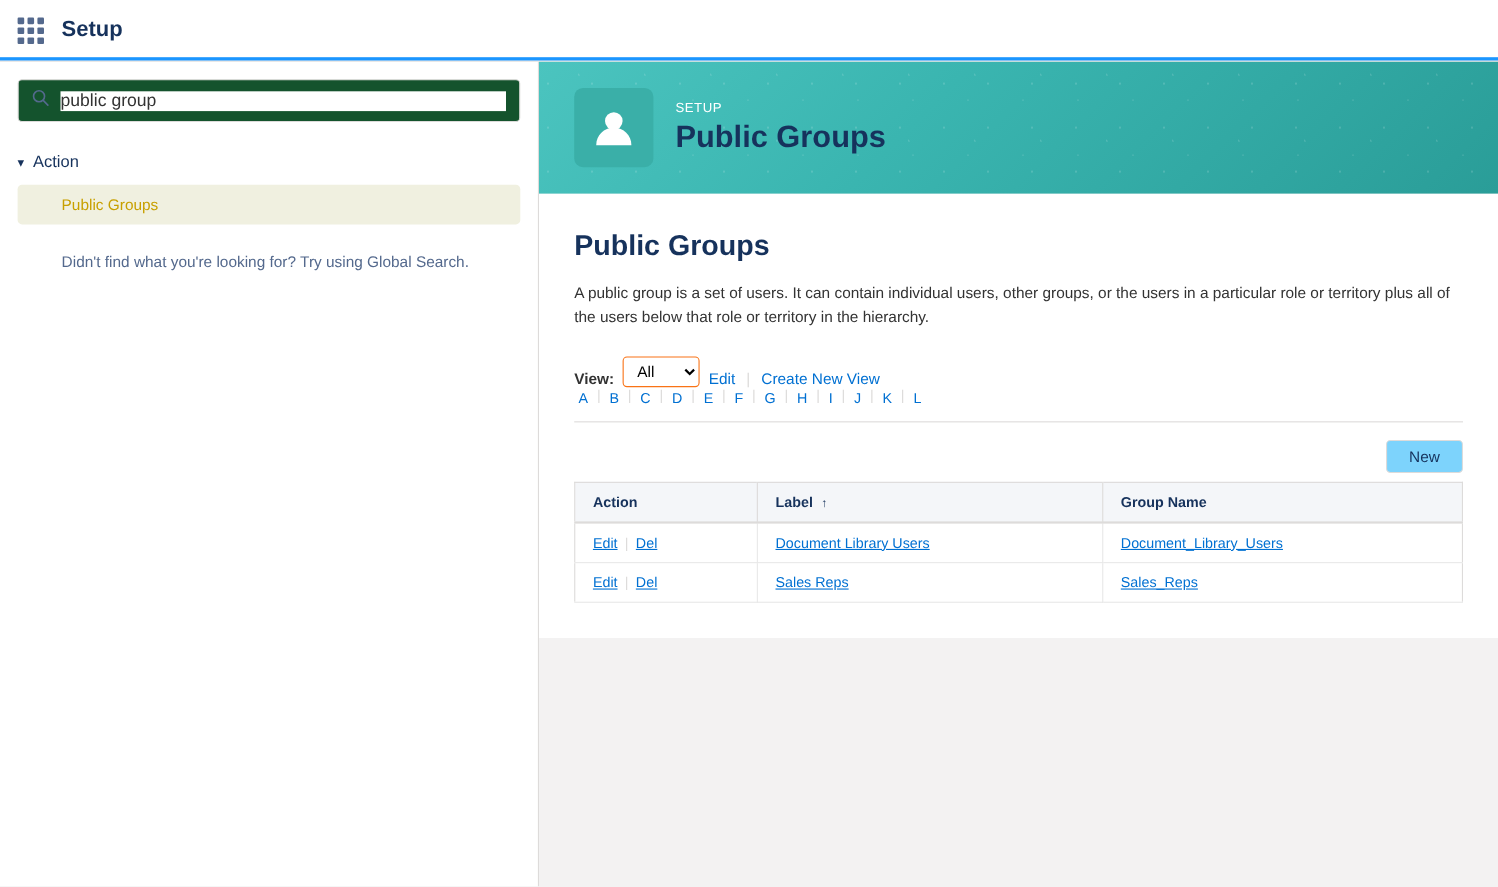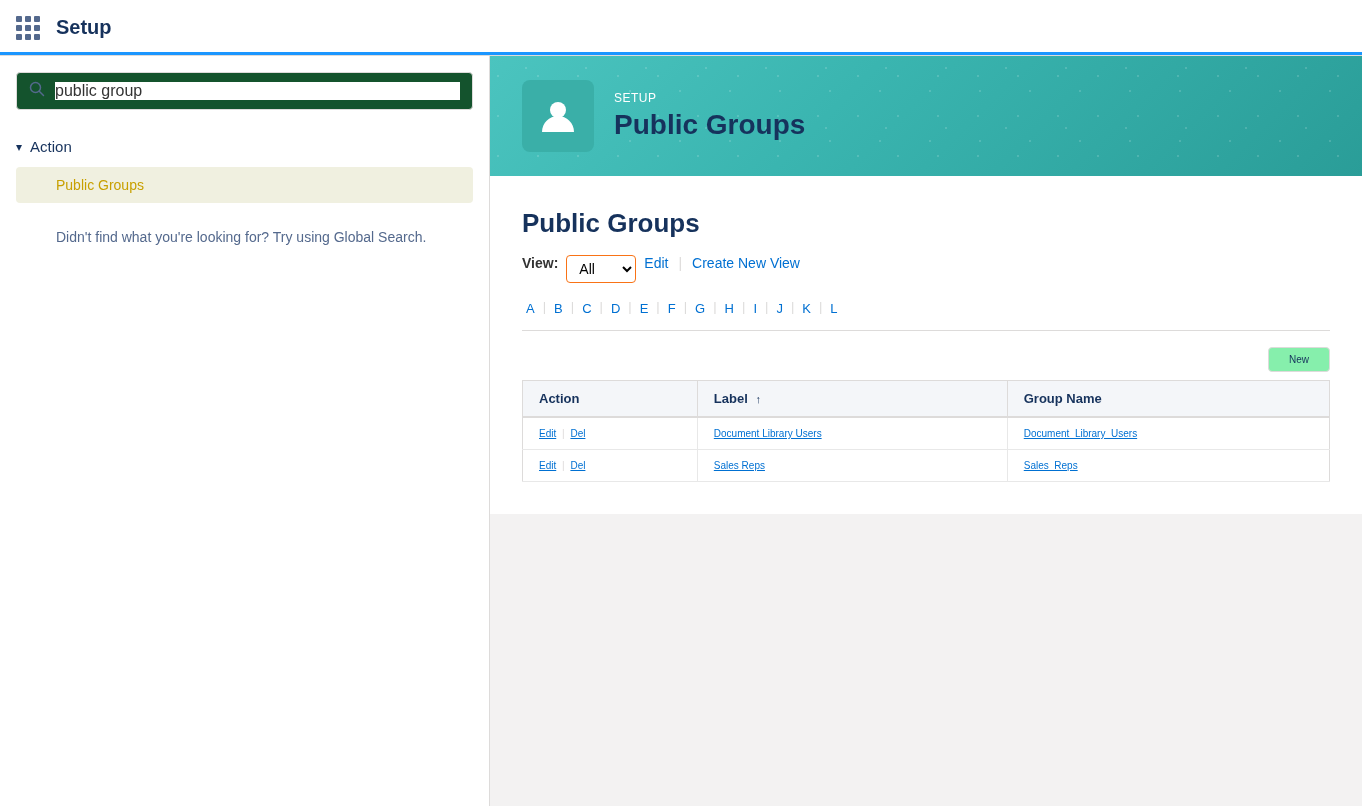--- a/index.html
+++ b/index.html
@@ -212,22 +212,21 @@
     .description {
       font-size: 14px;
       color: #333;
       line-height: 1.6;
       margin-bottom: 24px;
     }
 
     
     .view-row {
       display: flex;
-      align-items: flex-start;
-      margin-bottom: 16px;
+      align-items: flex-end;
       gap: 8px;
     }
     .view-label {
       font-size: 14px;
       color: #333;
       font-weight: 600;
     }
     .view-select {
       border: 1px solid #f97316;
       border-radius: 4px;
@@ -267,25 +266,25 @@
       font-size: 13px;
     }
 
     
     .table-toolbar {
       display: flex;
       justify-content: flex-end;
       margin-bottom: 8px;
     }
     .new-btn {
-      background: #86efac;
+      background: #7dd3fc;
       border: 1px solid #dddbda;
       border-radius: 4px;
       padding: 6px 20px;
-      font-size: 10px;
+      font-size: 14px;
       cursor: pointer;
       color: #16325c;
     }
     table {
       width: 100%;
       border-collapse: collapse;
       border: 1px solid #dddbda;
     }
     thead tr {
       background: #f4f6f9;
@@ -295,21 +294,21 @@
       padding: 10px 16px;
       text-align: left;
       font-size: 13px;
       font-weight: 700;
       color: #16325c;
       border-right: 1px solid #dddbda;
     }
     th:last-child { border-right: none; }
     td {
       padding: 10px 16px;
-      font-size: 10px;
+      font-size: 13px;
       color: #333;
       border-right: 1px solid #e8e8e8;
       border-bottom: 1px solid #e8e8e8;
     }
     td:last-child { border-right: none; }
     .sort-arrow { margin-left: 4px; font-size: 11px; }
     .link-blue {
       color: #0070d2;
       text-decoration: underline;
       cursor: pointer;
@@ -373,20 +372,21 @@
         </svg>
       </div>
       <div class="header-text">
         <div class="header-setup-label">SETUP</div>
         <div class="header-title">Public Groups</div>
       </div>
     </div>
 
     <div class="content-area">
       <h1 class="page-title">Public Groups</h1>
+      <p class="description">A public group is a set of users. It can contain individual users, other groups, or the users in a particular role or territory plus all of the users below that role or territory in the hierarchy.</p>
 
       <div class="view-row">
         <span class="view-label">View:</span>
         <select class="view-select">
           <option>All</option>
         </select>
         <a class="view-link">Edit</a>
         <span class="view-separator">|</span>
         <a class="view-link">Create New View</a>
       </div>

